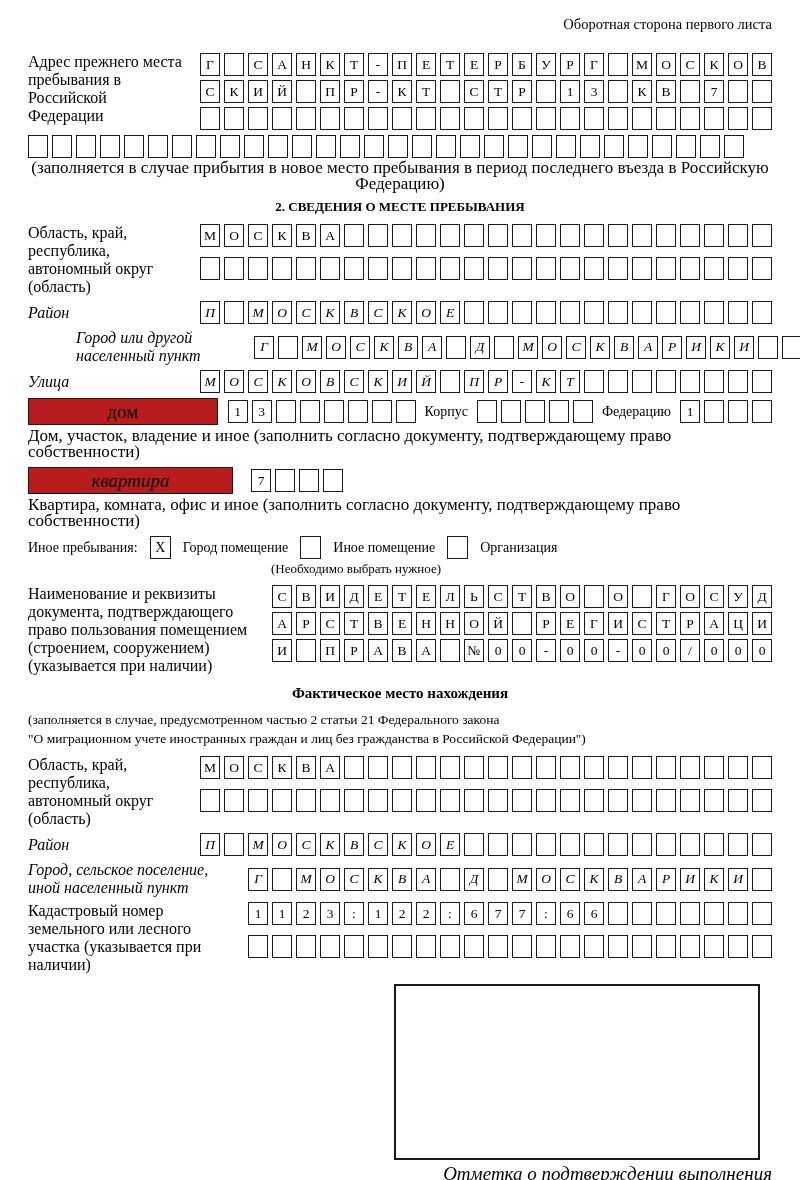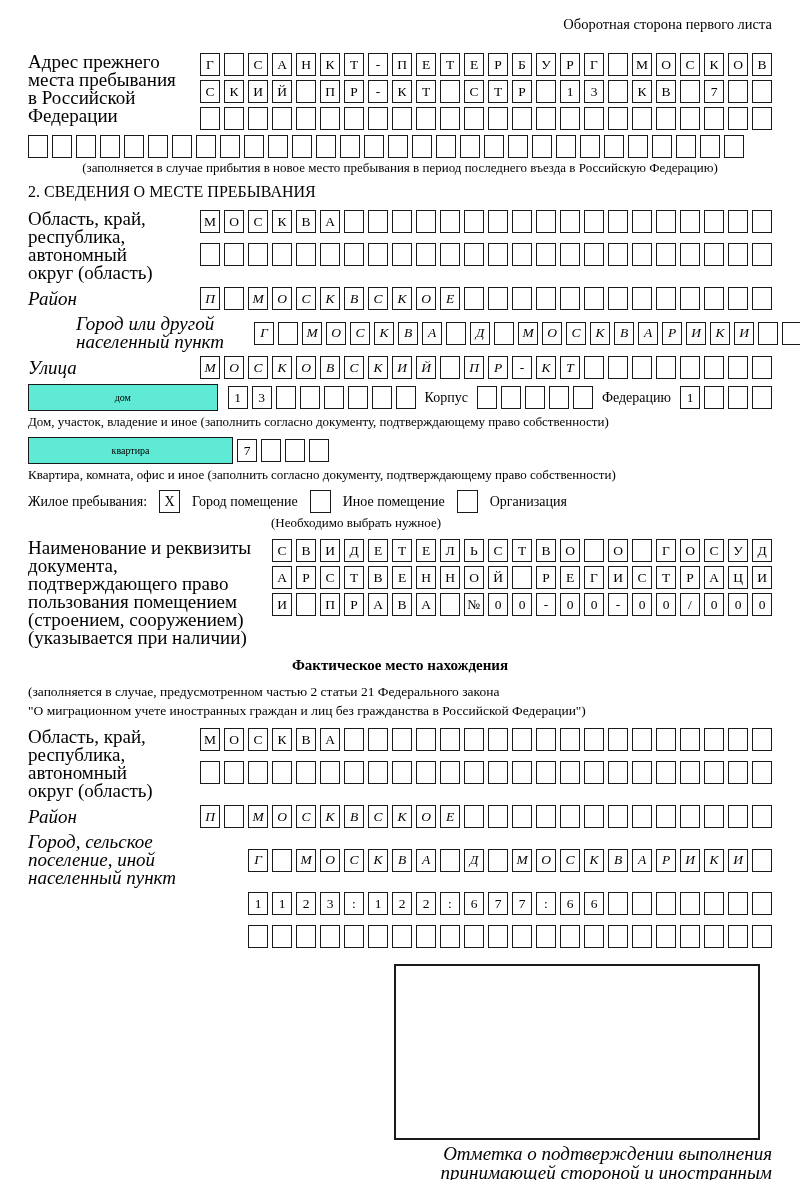--- a/index.html
+++ b/index.html
@@ -7,48 +7,48 @@
     width:800px; height:1180px; overflow:hidden;
     font-family:"Liberation Serif","DejaVu Serif",serif;
     color:#000;
   }
   .page { box-sizing:border-box; width:800px; height:1180px; padding:12px 28px; }
 
   .hdr { text-align:right; font-size:14.5px; margin:4px 0 20px 0; }
 
   .field { display:flex; align-items:flex-start; margin-bottom:5px; }
   .field.vcenter { align-items:center;font-style:italic; }
-  .flabel { font-size:19px; line-height:18px; padding-right:6px; flex:0 0 auto; }
+  .flabel { font-size:16px; line-height:18px; padding-right:6px; flex:0 0 auto; }
 
   .cells-col { margin-left:auto; display:flex; flex-direction:column; gap:4px; }
   .cells { display:flex; gap:4px; margin-left:auto; }
   .cells.inline { margin-left:0; }
   .cell {
     flex:0 0 20px; width:20px; height:23px; box-sizing:border-box;
     border:1.6px solid #1a1a1a; background:#fff;
     display:flex; align-items:center; justify-content:center;
     font-size:13.5px; line-height:1;
   }
   .fullrow { margin:1px 0 2px 0; justify-content:flex-start; }
 
-  .caption { font-size:13px; text-align:center; margin:1px 0 7px 0; line-height:16px; }
-  .sec-title { font-size:16px; font-weight:normal; text-align:left; margin:7px 0 9px 0; }
+  .caption { font-size:17px; text-align:center; margin:1px 0 7px 0; line-height:16px; }
+  .sec-title { font-size:13px; font-weight:bold; text-align:center; margin:7px 0 9px 0; }
 
   .w155 { width:155px; } .w130 { width:130px; } .w172 { width:172px;margin-left:48px; } .w225 { width:225px; } .w200 { width:200px; }
 
   .rows-sp > .cells { margin-bottom:6px; }
 
   .house-row { display:flex; align-items:center; margin-bottom:3px; }
   .widebox {
     border:1.6px solid #1a1a1a; height:27px; box-sizing:border-box;
-    display:flex; align-items:center; justify-content:center; font-size:10px;
-    background:#5eead4;
+    display:flex; align-items:center; justify-content:center; font-size:19px;
+    background:#b91c1c;
   }
   .widebox.grow { flex:1 1 auto; margin-right:10px; }
-  .widebox.apt { width:205px; margin-right:4px; }
+  .widebox.apt { width:205px; margin-right:18px;font-style:italic; }
   .mid-label { font-size:14px; padding:0 9px; white-space:nowrap; }
 
   .stay-row { display:flex; align-items:center; font-size:14px; margin:4px 0 2px 0; }
   .checkbox {
     width:21px; height:23px; box-sizing:border-box; border:1.6px solid #1a1a1a;
     display:inline-flex; align-items:center; justify-content:center;
     font-size:14px; margin:0 12px; background:#fff;
   }
   .stay-note { font-size:13px; text-align:center; width:320px; margin:0 0 8px 168px; }
 
@@ -368,21 +368,21 @@
     <div class="cells inline">
         <span class="cell">7</span>
         <span class="cell"></span>
         <span class="cell"></span>
         <span class="cell"></span>
       </div>
   </div>
   <div class="caption" style="text-align:left;">Квартира, комната, офис и иное (заполнить согласно документу, подтверждающему право собственности)</div>
 
   <div class="stay-row">
-    <span>Жилое пребывания:</span>
+    <span>Иное пребывания:</span>
     <span class="checkbox">X</span>
     <span>Город помещение</span>
     <span class="checkbox"></span>
     <span>Иное помещение</span>
     <span class="checkbox"></span>
     <span>Организация</span>
   </div>
   <div class="stay-note">(Необходимо выбрать нужное)</div>
 
   <div class="field">
@@ -576,20 +576,21 @@
         <span class="cell">А</span>
         <span class="cell">Р</span>
         <span class="cell">И</span>
         <span class="cell">К</span>
         <span class="cell">И</span>
         <span class="cell"></span>
       </div>
   </div>
 
   <div class="field">
+    <div class="flabel w200">Кадастровый номер земельного или лесного участка (указывается при наличии)</div>
     <div class="cells-col rows-sp">
       <div class="cells">
           <span class="cell">1</span>
           <span class="cell">1</span>
           <span class="cell">2</span>
           <span class="cell">3</span>
           <span class="cell">:</span>
           <span class="cell">1</span>
           <span class="cell">2</span>
           <span class="cell">2</span>

